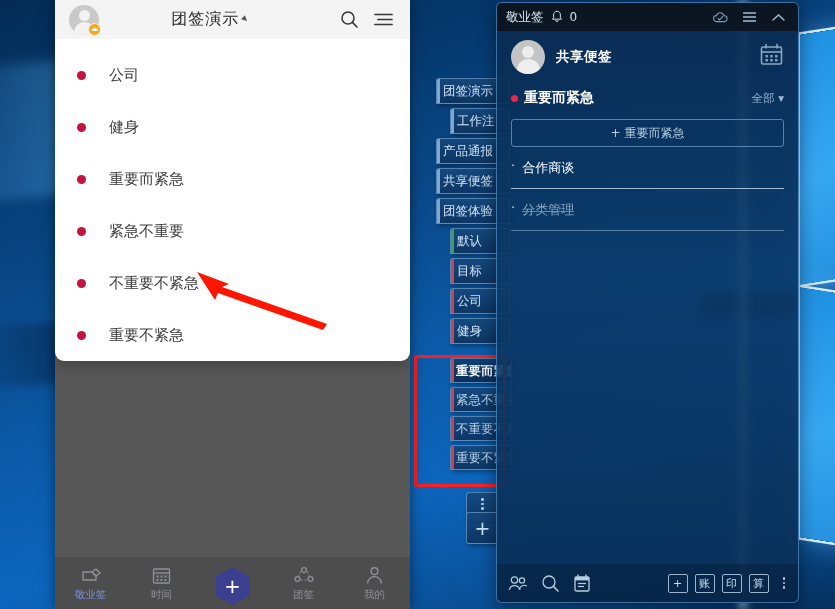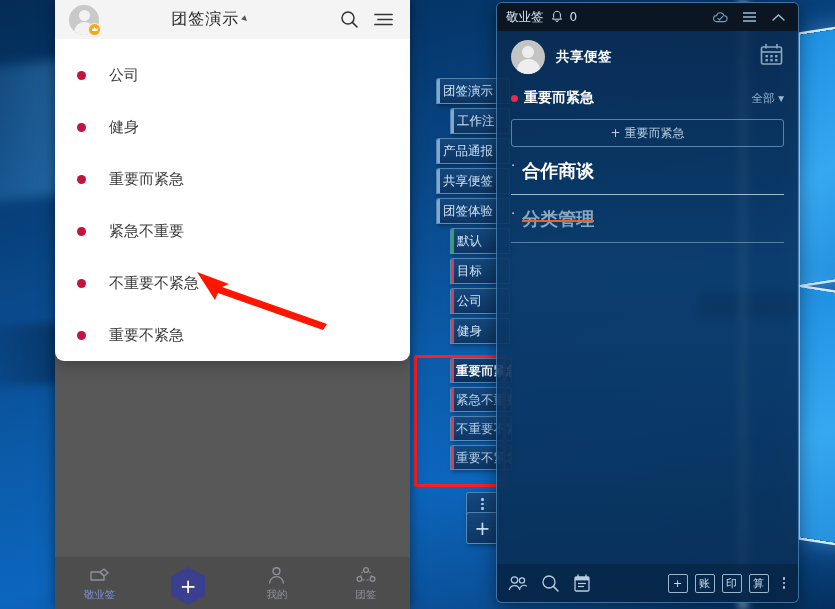--- a/index.html
+++ b/index.html
@@ -189,21 +189,21 @@
   .cat-filter { font-size:11.5px; color:#9db8d2; cursor:pointer; }
 
   #da-add {
     margin:6px 14px 0 14px; height:28px; border:1px solid rgba(150,195,235,.55);
     border-radius:3px; display:flex; align-items:center; justify-content:center;
     font-size:12px; color:#b9cfe4; cursor:pointer; gap:4px;
   }
   .da-note { padding:12px 14px 0 14px; }
   .da-note .row { display:flex; align-items:flex-start; gap:7px; }
   .da-note .bul { color:#cfe1f2; font-size:13px; line-height:14px; }
-  .da-note .txt { font-size:18px; color:#ffffff; font-weight:bold; position:relative; display:inline-block; }
+  .da-note .txt { font-size:13px; color:#ffffff; font-weight:normal; position:relative; display:inline-block; }
   .da-note.done .txt { color:#8aa7c2; }
   .da-note.done .txt::after {
     content:''; position:absolute; left:0; right:0; top:55%; height:1.5px; background:#e0662a;
   }
   .da-sep { height:1px; background:rgba(210,230,248,.75); margin:11px 14px 0 14px; }
   .da-sep.dim { background:rgba(185,210,235,.45); }
 
   #da-bottom {
     position:absolute; left:0; bottom:0; width:100%; height:38px;
     background:rgba(6,32,62,.55); display:flex; align-items:center; padding:0 11px; gap:12px;
@@ -327,45 +327,60 @@
       <div class="nav-item active">
         <div class="nav-ico">
           <svg width="22" height="18" viewBox="0 0 22 18">
             <path d="M3 13 L3 5 L12 5 L16 9 L16 13 Z" fill="none" stroke="#8f9199" stroke-width="1.4" stroke-linejoin="round"></path>
             <path d="M12 5 L16 2 L20 6 L16 9 Z" fill="none" stroke="#8f9199" stroke-width="1.4" stroke-linejoin="round"></path>
           </svg>
         </div>
         <div class="nav-label">敬业签</div>
       </div>
       <div class="nav-item">
+        <div class="nav-ico">
+          <svg width="19" height="19" viewBox="0 0 19 19">
+            <rect x="1.5" y="3" width="16" height="14" rx="1" fill="none" stroke="#8f9199" stroke-width="1.3"></rect>
+            <line x1="1.5" y1="7" x2="17.5" y2="7" stroke="#8f9199" stroke-width="1.3"></line>
+            <rect x="4.5" y="9.5" width="2" height="2" fill="#8f9199"></rect>
+            <rect x="8.5" y="9.5" width="2" height="2" fill="#8f9199"></rect>
+            <rect x="12.5" y="9.5" width="2" height="2" fill="#8f9199"></rect>
+            <rect x="4.5" y="13" width="2" height="2" fill="#8f9199"></rect>
+            <rect x="8.5" y="13" width="2" height="2" fill="#8f9199"></rect>
+            <rect x="12.5" y="13" width="2" height="2" fill="#8f9199"></rect>
+          </svg>
+        </div>
+        <div class="nav-label">时间</div>
+      </div>
+      <div class="nav-item">
         <div class="nav-hex">
           <span>+</span>
         </div>
-      </div>
-      <div class="nav-item">
-        <div class="nav-ico">
-          <svg width="19" height="19" viewBox="0 0 19 19">
-            <circle cx="9.5" cy="5.2" r="3.4" fill="none" stroke="#8f9199" stroke-width="1.4"></circle>
-            <path d="M2.6 17.5 a6.9 6.9 0 0 1 13.8 0" fill="none" stroke="#8f9199" stroke-width="1.4"></path>
-          </svg>
-        </div>
-        <div class="nav-label">我的</div>
       </div>
       <div class="nav-item">
         <div class="nav-ico">
           <svg width="22" height="19" viewBox="0 0 22 19">
             <circle cx="11" cy="4" r="2.4" fill="none" stroke="#8f9199" stroke-width="1.3"></circle>
             <circle cx="4.5" cy="13" r="2.4" fill="none" stroke="#8f9199" stroke-width="1.3"></circle>
             <circle cx="17.5" cy="13" r="2.4" fill="none" stroke="#8f9199" stroke-width="1.3"></circle>
             <path d="M7.5 5.5 L5.5 10.5" stroke="#8f9199" stroke-width="1.1" stroke-dasharray="2 2"></path>
             <path d="M14.5 5.5 L16.5 10.5" stroke="#8f9199" stroke-width="1.1" stroke-dasharray="2 2"></path>
             <path d="M7.6 14 L14.4 14" stroke="#8f9199" stroke-width="1.1" stroke-dasharray="2 2"></path>
           </svg>
         </div>
         <div class="nav-label">团签</div>
+      </div>
+      <div class="nav-item">
+        <div class="nav-ico">
+          <svg width="19" height="19" viewBox="0 0 19 19">
+            <circle cx="9.5" cy="5.2" r="3.4" fill="none" stroke="#8f9199" stroke-width="1.4"></circle>
+            <path d="M2.6 17.5 a6.9 6.9 0 0 1 13.8 0" fill="none" stroke="#8f9199" stroke-width="1.4"></path>
+          </svg>
+        </div>
+        <div class="nav-label">我的</div>
       </div>
     </div>
 </div>
 
 <svg id="arrow" width="140" height="70" viewBox="0 0 140 70">
   <path d="M2 10 L34 22 L27 25 L132 62 L128 68 L23 31 L20 38 Z" fill="#ff1500"></path>
 </svg>
 
 <div id="deskapp">
 

